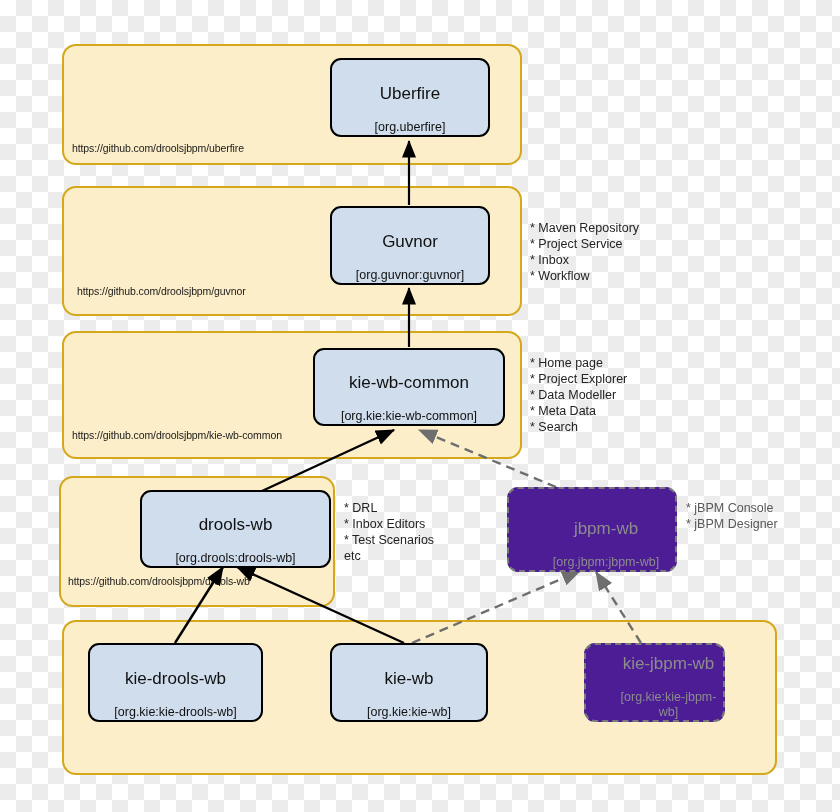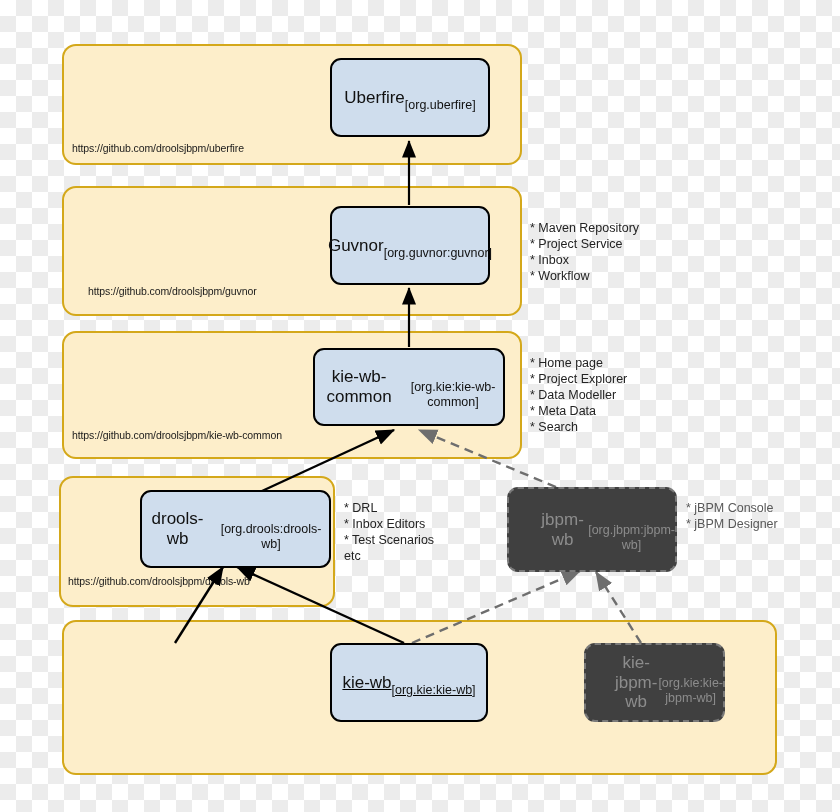--- a/index.html
+++ b/index.html
@@ -40,30 +40,31 @@
     white-space: nowrap;
     letter-spacing: -0.1px;
   }
 
   
   .node {
     position: absolute;
     box-sizing: border-box;
     border-radius: 11px;
     display: flex;
+    flex-direction: column;
     align-items: center;
-    justify-content: center;
+    justify-content: flex-end;
     text-align: center;
   }
   .node.solid {
     background: #cfdded;
     border: 2.2px solid #000000;
   }
   .node.ghost {
-    background: #404040;
+    background: #4c1d95;
     border: 2.5px dashed #7a7a7a;
     padding-left: 28px;
   }
   .node .title {
     font-size: 17px;
     color: #111111;
     line-height: 1.15;
   }
   .node .coord {
     font-size: 12.5px;
@@ -97,21 +98,21 @@
 </style>
 </head>
 <body>
 
 <div id="canvas">
 
   <div class="band" style="left:62px; top:44px; width:460px; height:121px;"></div>
   <div class="band-label" style="left:72px; top:142px;">https://github.com/droolsjbpm/uberfire</div>
 
   <div class="band" style="left:62px; top:186px; width:460px; height:130px;"></div>
-  <div class="band-label" style="left:88px; top:285px;">https://github.com/droolsjbpm/guvnor</div>
+  <div class="band-label" style="left:77px; top:285px;">https://github.com/droolsjbpm/guvnor</div>
 
   <div class="band" style="left:62px; top:331px; width:460px; height:128px;"></div>
   <div class="band-label" style="left:72px; top:429px;">https://github.com/droolsjbpm/kie-wb-common</div>
 
   <div class="band" style="left:59px; top:476px; width:276px; height:131px;"></div>
   <div class="band-label" style="left:68px; top:575px;">https://github.com/droolsjbpm/drools-wb</div>
 
   <div class="band" style="left:62px; top:620px; width:715px; height:155px;"></div>
 
   <svg id="edges" viewBox="0 0 840 812" xmlns="http://www.w3.org/2000/svg">
@@ -159,22 +160,26 @@
   <div class="node solid" style="left:140px; top:490px; width:191px; height:78px;">
     <div class="title">drools-wb</div>
     <div class="coord">[org.drools:drools-wb]</div>
   </div>
 
   <div class="node ghost" style="left:507px; top:487px; width:170px; height:85px;">
     <div class="title">jbpm-wb</div>
     <div class="coord">[org.jbpm:jbpm-wb]</div>
   </div>
 
-
-  <div class="node solid" style="left:330px; top:643px; width:158px; height:79px;text-decoration:underline;">
+  <div class="node solid" style="left:88px; top:643px; width:175px; height:79px;">
+    <div class="title">kie-drools-wb</div>
+    <div class="coord">[org.kie:kie-drools-wb]</div>
+  </div>
+
+  <div class="node solid" style="left:330px; top:643px; width:158px; height:79px;">
     <div class="title">kie-wb</div>
     <div class="coord">[org.kie:kie-wb]</div>
   </div>
 
   <div class="node ghost" style="left:584px; top:643px; width:141px; height:79px;">
     <div class="title">kie-jbpm-wb</div>
     <div class="coord">[org.kie:kie-jbpm-wb]</div>
   </div>
 
   <div class="notes" style="left:530px; top:220px;">

